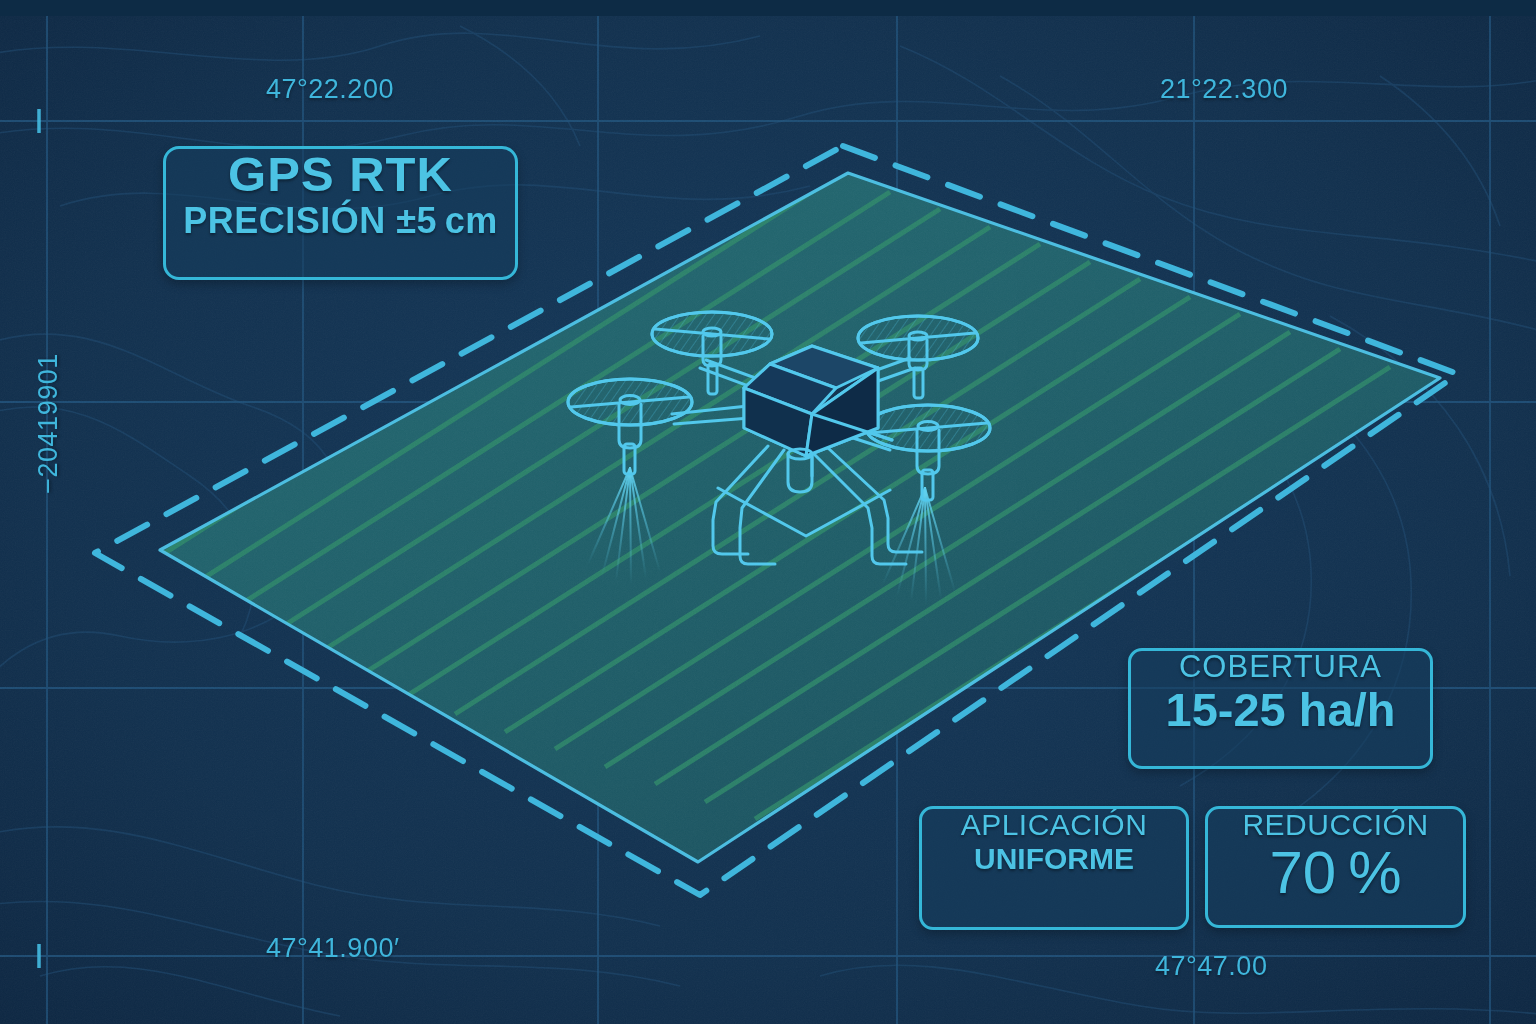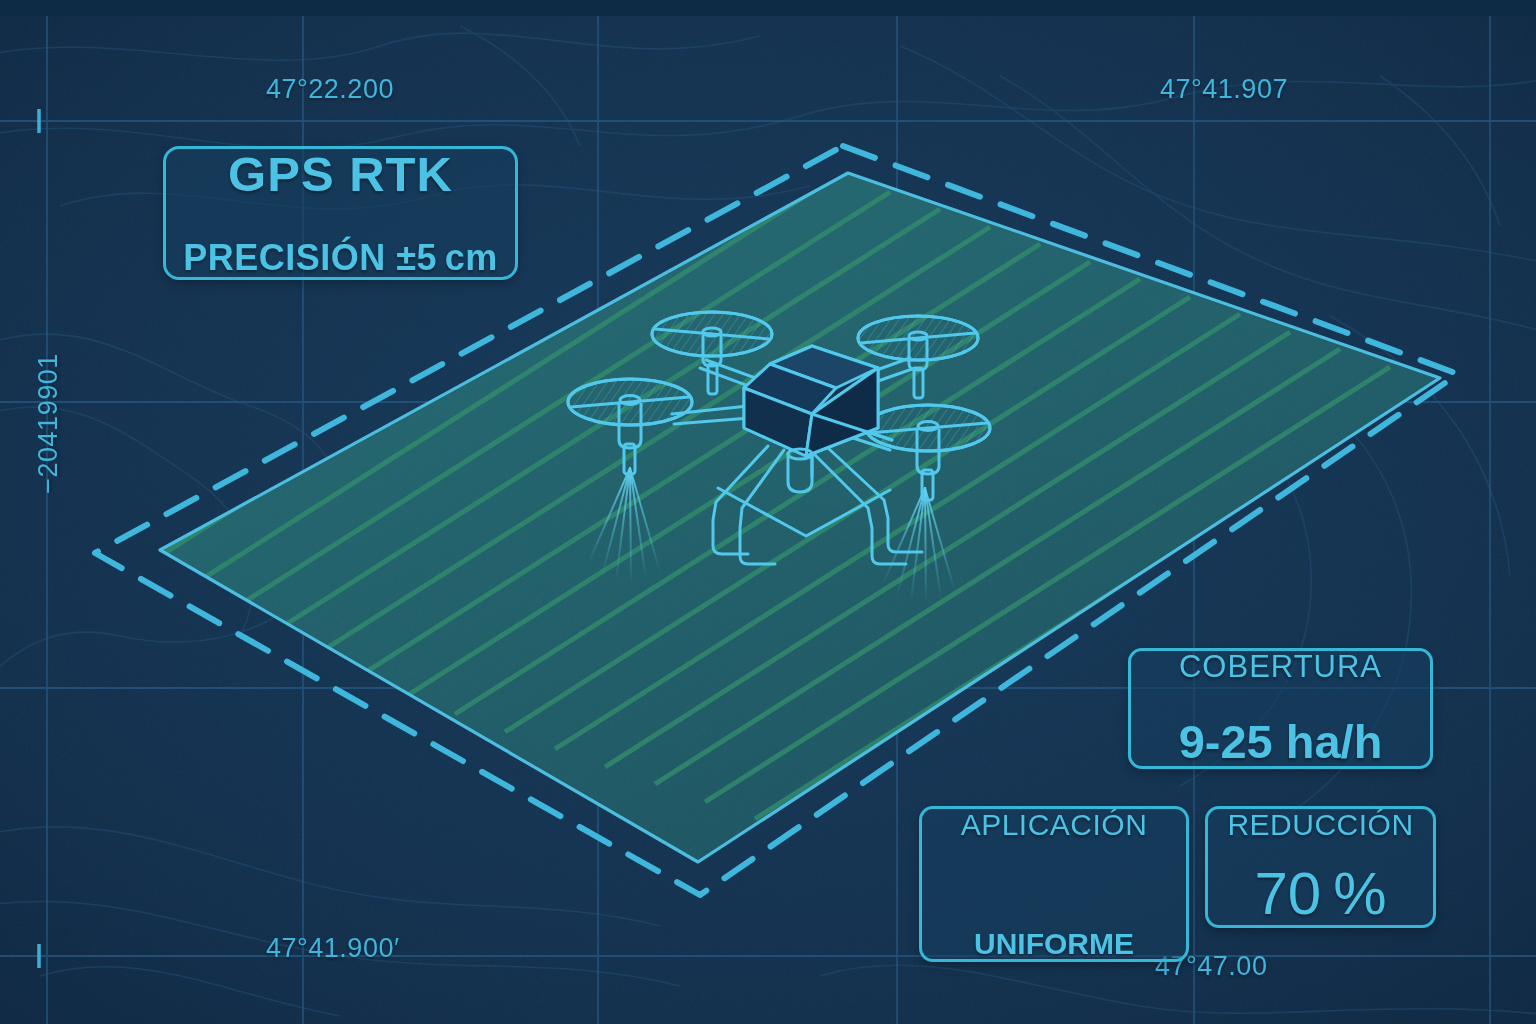--- a/index.html
+++ b/index.html
@@ -50,21 +50,21 @@
 
   .badge {
     position: absolute;
     border: 3px solid #35b7d8;
     border-radius: 14px;
     background: rgba(22, 62, 94, 0.55);
     box-sizing: border-box;
     display: flex;
     flex-direction: column;
     align-items: center;
-    justify-content: space-between;
+    justify-content: flex-start;
     box-shadow: 0 4px 10px rgba(0,0,0,0.25);
   }
   .badge-title {
     color: #4cc3e4;
     text-shadow: 0 2px 3px rgba(0,0,0,0.4);
     white-space: nowrap;
     line-height: 1.05;
   }
   .badge-value {
     color: #4cc3e4;
@@ -102,36 +102,36 @@
   }
   #badge-cobertura .badge-value {
     font-size: 47px;
     font-weight: bold;
     margin-top: 1px;
   }
 
   
   #badge-aplicacion {
     left: 919px; top: 790px;
-    width: 270px; height: 156px;
+    width: 270px; height: 124px;
   }
   #badge-aplicacion .badge-title {
     font-size: 30px;
     letter-spacing: 0.5px;
   }
   #badge-aplicacion .badge-value {
     font-size: 30px;
     font-weight: bold;
     margin-top: 2px;
   }
 
   
   #badge-reduccion {
     left: 1205px; top: 790px;
-    width: 231px; height: 122px;
+    width: 261px; height: 122px;
   }
   #badge-reduccion .badge-title {
     font-size: 30px;
     letter-spacing: 0.5px;
   }
   #badge-reduccion .badge-value {
     font-size: 60px;
     font-weight: normal;
   }
 </style>
@@ -346,33 +346,33 @@
 
         <path d="M788,438 L788,466 Q788,476 800,476 Q812,476 812,466 L812,438"></path>
         <ellipse cx="800" cy="438" rx="12" ry="5"></ellipse>
       </g>
 
       <path d="M812,398 L892,424" stroke-width="3"></path>
     </g>
   </svg>
 
   <div class="coord-label" id="coord-top-left">47°22.200</div>
-  <div class="coord-label" id="coord-top-right">47°41.907</div>
+  <div class="coord-label" id="coord-top-right">21°22.300</div>
   <div class="coord-label" id="coord-bottom-left">47°41.900′</div>
   <div class="coord-label" id="coord-bottom-right">47°47.00</div>
   <div class="coord-label" id="coord-left-vertical">−20419901</div>
 
   <div class="badge" id="badge-gps">
     <div class="badge-title">GPS RTK</div>
     <div class="badge-value">PRECISIÓN ±5 cm</div>
   </div>
 
   <div class="badge" id="badge-cobertura">
     <div class="badge-title">COBERTURA</div>
-    <div class="badge-value">9-25 ha/h</div>
+    <div class="badge-value">15-25 ha/h</div>
   </div>
 
   <div class="badge" id="badge-aplicacion">
     <div class="badge-title">APLICACIÓN</div>
     <div class="badge-value">UNIFORME</div>
   </div>
 
   <div class="badge" id="badge-reduccion">
     <div class="badge-title">REDUCCIÓN</div>
     <div class="badge-value">70 %</div>

